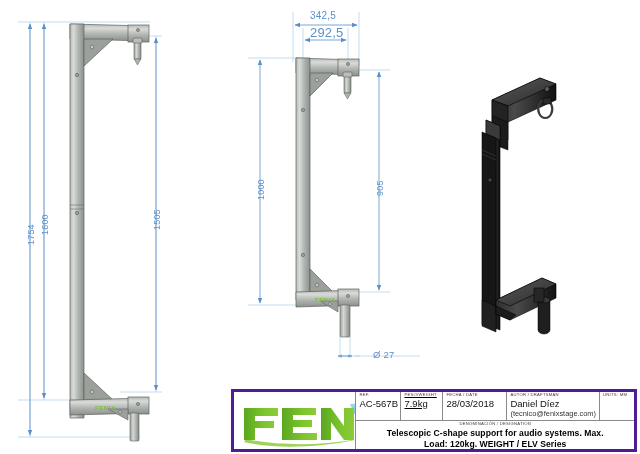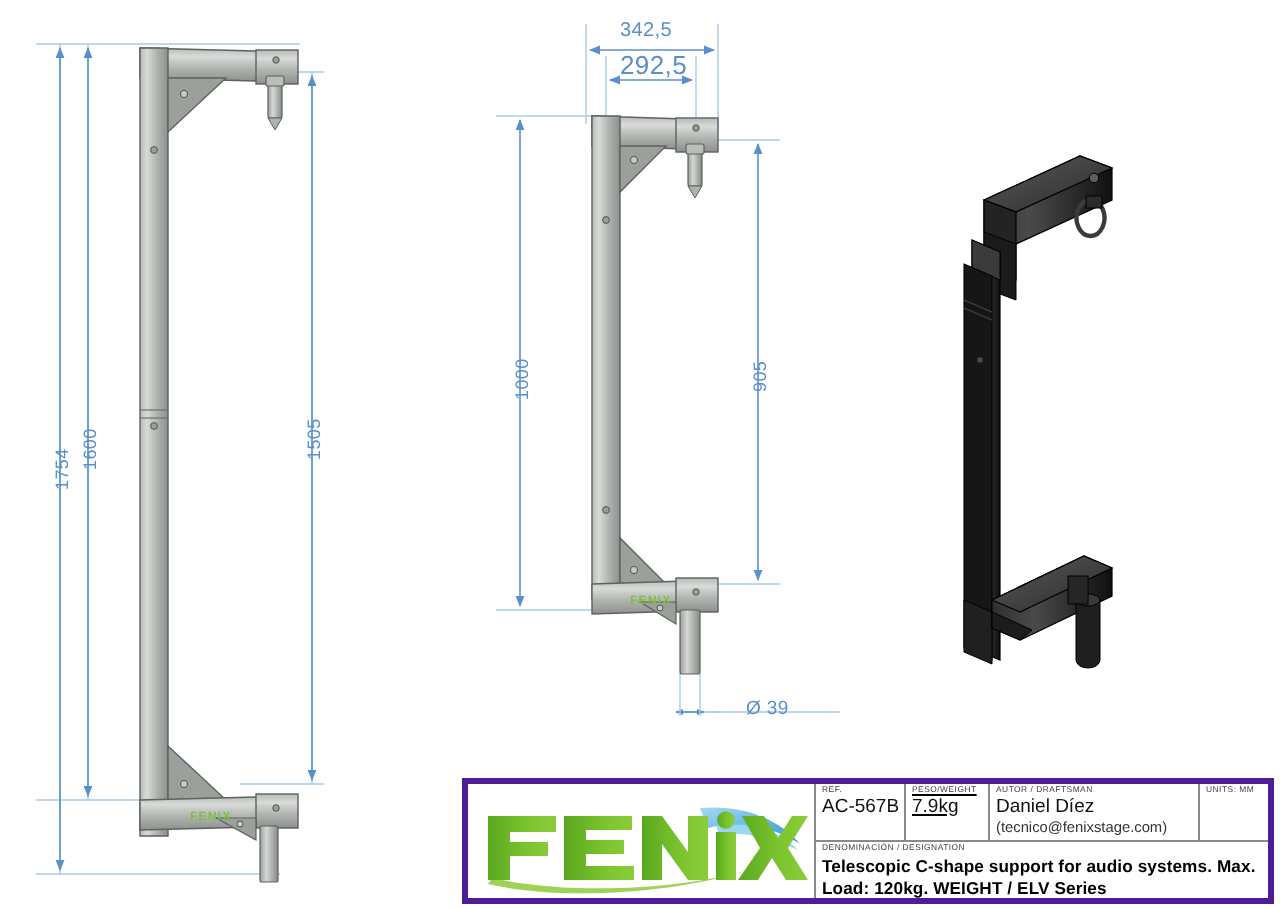--- a/index.html
+++ b/index.html
@@ -29,21 +29,21 @@
     box-sizing:border-box;display:flex;
   }
   #logocell{
     width:174px;height:100%;box-sizing:border-box;
     border-right:1px solid #8a8a8a;
     position:relative;overflow:hidden;background:#fff;
   }
   #logowrap{position:absolute;left:4px;top:6px;width:166px;height:50px;}
   #rightcell{flex:1;display:flex;flex-direction:column;}
   #rowtop{height:33px;display:flex;border-bottom:1px solid #8a8a8a;}
-  #rowbot{flex:1;position:relative;padding:1px 3px 0 3px;box-sizing:border-box;}
+  #rowbot{flex:1;position:relative;padding:1px 3px 0 3px;box-sizing:border-box;text-align:center;}
   .cell{
     box-sizing:border-box;border-right:1px solid #8a8a8a;
     padding:1px 3px;position:relative;overflow:hidden;
   }
   .cell:last-child{border-right:none;}
   .chdr{
     font-size:4.2px;color:#3d3d3d;letter-spacing:.25px;
     text-transform:uppercase;line-height:1.1;white-space:nowrap;
   }
   .cval{
@@ -257,21 +257,21 @@
 </svg>
 
 <div class="dimtxt vert" style="left:27px;top:245px;">1754</div>
 <div class="dimtxt vert" style="left:41px;top:235px;">1600</div>
 <div class="dimtxt vert" style="left:153px;top:230px;">1505</div>
 
 <div class="dimtxt" style="left:310px;top:11px;font-size:10px;">342,5</div>
 <div class="dimtxt" style="left:310px;top:26px;font-size:13px;">292,5</div>
 <div class="dimtxt vert" style="left:257px;top:200px;">1000</div>
 <div class="dimtxt vert" style="left:376px;top:196px;">905</div>
-<div class="dimtxt" style="left:373px;top:350px;font-size:9.5px;">Ø 39</div>
+<div class="dimtxt" style="left:373px;top:350px;font-size:9.5px;">Ø 27</div>
 
 <div id="titleblock">
 
   <div id="logocell">
     <svg id="logowrap" viewBox="0 0 166 50">
       <defs>
         <linearGradient id="lgGreen" x1="0" y1="0" x2="1" y2="0">
           <stop offset="0%" stop-color="#5aa81f"></stop>
           <stop offset="60%" stop-color="#7cc52e"></stop>
           <stop offset="100%" stop-color="#8dcb3b"></stop>
@@ -310,20 +310,24 @@
       <div class="cell" id="c-ref">
         <div class="chdr">REF.</div>
         <div class="cval">AC-567B</div>
       </div>
 
       <div class="cell" id="c-weight">
         <div class="chdr">PESO/WEIGHT</div>
         <div class="cval">7.9kg</div>
       </div>
 
+      <div class="cell" id="c-date">
+        <div class="chdr">FECHA / DATE</div>
+        <div class="cval">28/03/2018</div>
+      </div>
 
       <div class="cell" id="c-author">
         <div class="chdr">AUTOR / DRAFTSMAN</div>
         <div class="cval">Daniel Díez</div>
         <div class="cval small">(tecnico@fenixstage.com)</div>
       </div>
 
       <div class="cell" id="c-units">
         <div class="chdr">UNITS: mm</div>
       </div>

